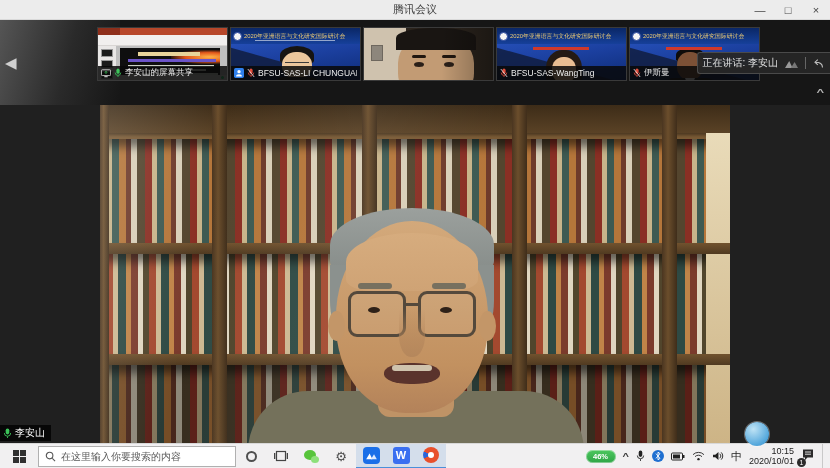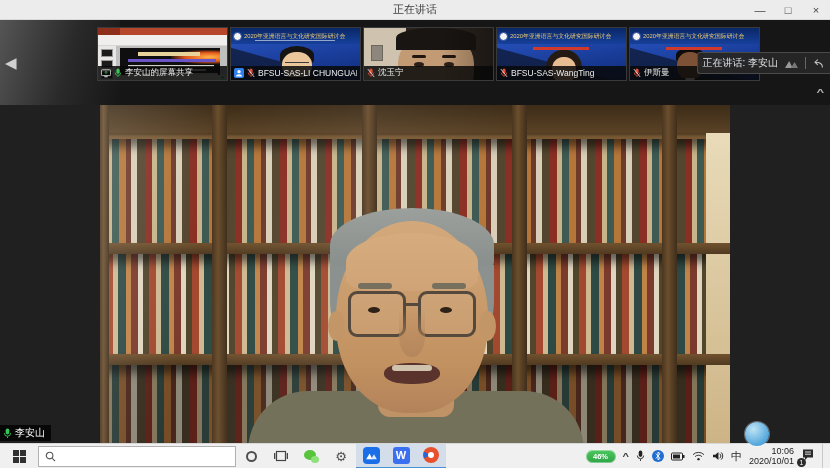--- a/index.html
+++ b/index.html
@@ -120,21 +120,21 @@
   .action { position:relative; }
   .badge { position:absolute; left:-4px; bottom:-2px; width:9px; height:9px; background:#2b2b2b; color:#fff; border-radius:50%; font-size:7px; display:flex; align-items:center; justify-content:center; }
   .edge-sliver { width:4px; height:25px; border-left:1px solid #c9c9c9; }
 </style>
 </head>
 <body>
 
 <div class="app">
 
   <div class="titlebar">
-    <div class="title">正在讲话</div>
+    <div class="title">腾讯会议</div>
     <div class="win-controls">
       <div class="win-btn">—</div>
       <div class="win-btn">□</div>
       <div class="win-btn">×</div>
     </div>
   </div>
 
   <div class="strip">
     <div class="strip-glow"></div>
     <div class="nav-prev">◀</div>
@@ -215,29 +215,20 @@
         <div style="position:absolute;left:7px;top:17px;width:12px;height:16px;background:#8d867c;border:1px solid #6e675e;"></div>
         <div style="position:absolute;left:34px;top:6px;width:76px;height:66px;background:#c29b74;border-radius:44% 44% 40% 40%;"></div>
         <div style="position:absolute;left:32px;top:0px;width:80px;height:22px;background:#191512;border-radius:45% 45% 0 0;"></div>
         <div style="position:absolute;left:50px;top:34px;width:10px;height:5px;background:#2a1f18;border-radius:50%;"></div>
         <div style="position:absolute;left:80px;top:34px;width:10px;height:5px;background:#2a1f18;border-radius:50%;"></div>
         <div style="position:absolute;left:48px;top:27px;width:14px;height:3px;background:#20160f;border-radius:2px;"></div>
         <div style="position:absolute;left:78px;top:27px;width:14px;height:3px;background:#20160f;border-radius:2px;"></div>
         <div style="position:absolute;left:64px;top:54px;width:16px;height:5px;background:#7d5437;border-radius:40%;"></div>
         <div style="position:absolute;inset:0;background:linear-gradient(90deg,rgba(0,0,0,0) 60%,rgba(0,0,0,.35));"></div>
       </div>
-      <div class="thumb-label">
-        <svg class="mini-icon" width="8" height="10" viewBox="0 0 10 12">
-            <rect x="3" y="0.5" width="4" height="6.5" rx="2" fill="#e04b3a"></rect>
-            <path d="M1.5 5.5a3.5 3.5 0 0 0 7 0" stroke="#e04b3a" fill="none"></path>
-            <line x1="5" y1="9.2" x2="5" y2="11" stroke="#e04b3a"></line>
-            <line x1="1" y1="1" x2="9" y2="11" stroke="#fff" stroke-width="0.9"></line>
-          </svg>
-        <span class="txt">沈玉宁</span>
-      </div>
     </div>
 
     <div class="thumb t5">
       <div class="vbg">
         <div class="wing"></div>
         <div class="avatar" style="left:40px;top:20px;width:40px;height:54px;">
           <div style="position:absolute;left:6px;top:0;width:28px;height:14px;background:#0e0c0a;border-radius:50% 50% 20% 20%;"></div>
           <div style="position:absolute;left:7px;top:4px;width:26px;height:28px;background:#7c5136;border-radius:46%;"></div>
           <div style="position:absolute;left:-8px;top:30px;width:56px;height:24px;background:#15151a;border-radius:12px 12px 0 0;"></div>
           <div style="position:absolute;left:15px;top:30px;width:10px;height:12px;background:#f2f2f2;clip-path:polygon(0 0,100% 0,50% 100%);"></div>
@@ -358,20 +349,21 @@
           <div></div>
           <div></div>
           <div></div>
         </div>
     </div>
     <div class="tb-search">
       <svg width="11" height="11" viewBox="0 0 12 12">
           <circle cx="5" cy="5" r="3.6" fill="none" stroke="#555" stroke-width="1.2"></circle>
           <line x1="8" y1="8" x2="11" y2="11" stroke="#555" stroke-width="1.2"></line>
         </svg>
+      <input type="text" readonly="" placeholder="在这里输入你要搜索的内容" style="">
     </div>
     <div class="tb-icon">
         <div class="cortana-ring"></div>
       </div>
     <div class="tb-icon">
       <svg width="14" height="12" viewBox="0 0 14 12">
           <rect x="2.5" y="1.5" width="9" height="9" fill="none" stroke="#444" stroke-width="1.2"></rect>
           <rect x="0" y="3" width="1.3" height="6" fill="#444"></rect>
           <rect x="12.7" y="3" width="1.3" height="6" fill="#444"></rect>
         </svg>
@@ -421,21 +413,21 @@
           <path d="M1 4 a8.5 8.5 0 0 1 12 0" fill="none" stroke="#222"></path>
           <path d="M3.2 6.2 a5.4 5.4 0 0 1 7.6 0" fill="none" stroke="#222"></path>
           <circle cx="7" cy="9" r="1.3" fill="#222"></circle>
         </svg>
       <svg width="12" height="10" viewBox="0 0 13 11">
           <path d="M1 4 h2.5 L7 1 v9 L3.5 7 H1 Z" fill="#222"></path>
           <path d="M8.5 3 a3.5 3.5 0 0 1 0 5 M10 1.5 a5.5 5.5 0 0 1 0 8" stroke="#222" fill="none"></path>
         </svg>
       <span class="ime">中</span>
       <div class="clock">
-        <div>10:06</div>
+        <div>10:15</div>
         <div>2020/10/01</div>
       </div>
       <div class="action">
         <svg width="14" height="13" viewBox="0 0 14 13">
             <path d="M2 1.5 h10 v8 h-5.5 L4 12 v-2.5 H2 Z" fill="#2b2b2b"></path>
             <line x1="4" y1="4" x2="10" y2="4" stroke="#f1f0f1" stroke-width="0.9"></line>
             <line x1="4" y1="6.2" x2="10" y2="6.2" stroke="#f1f0f1" stroke-width="0.9"></line>
           </svg>
         <div class="badge">1</div>
       </div>

